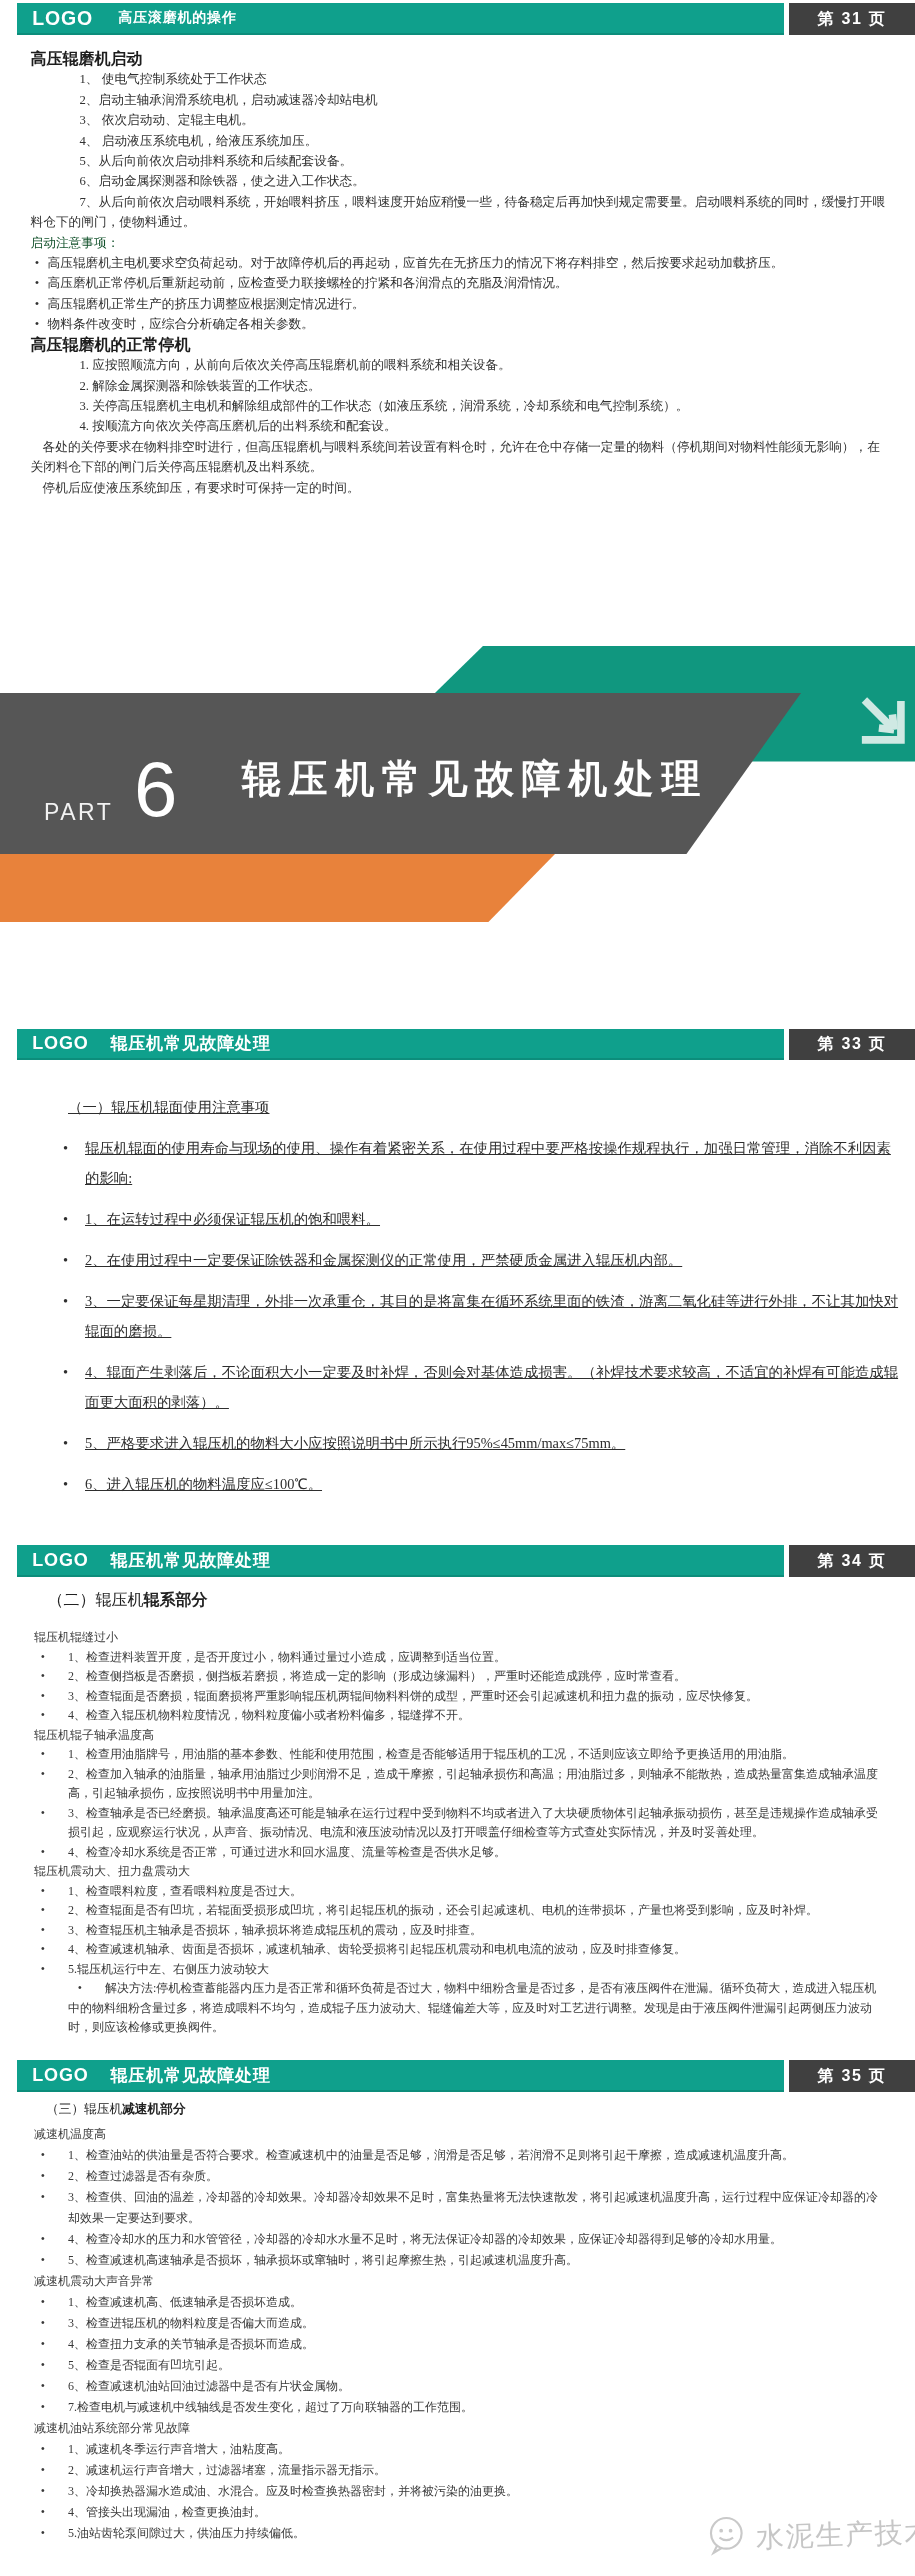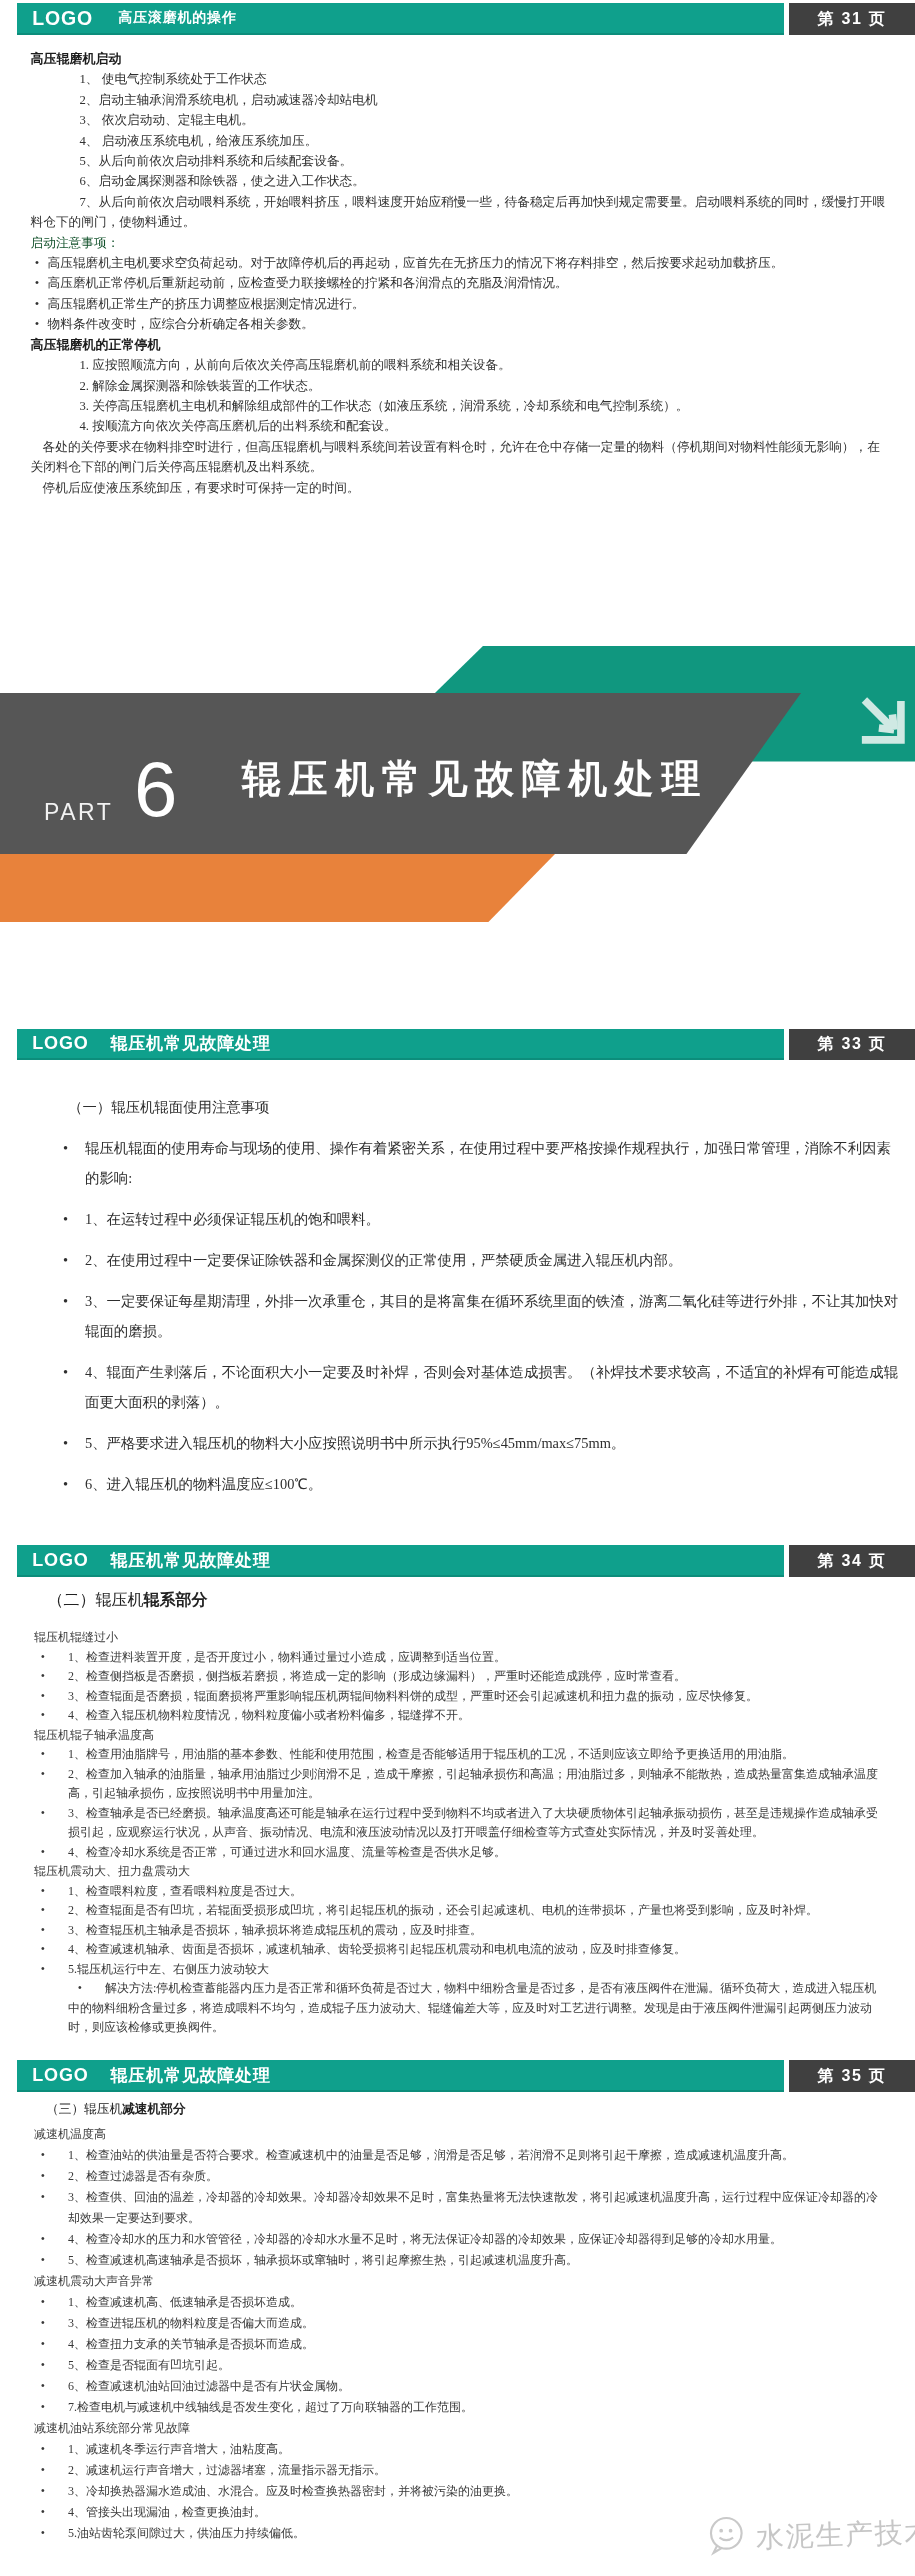--- a/index.html
+++ b/index.html
@@ -22,29 +22,29 @@
     position:absolute;left:789px;top:0;width:126px;height:100%;
     background:#404040;color:#fff;display:flex;align-items:center;justify-content:center;
     font-size:16px;font-weight:bold;letter-spacing:1.7px;
   }
   
   .body{position:absolute;color:#303030;font-family:"Liberation Serif",serif;}
   .block{position:relative;margin:0;}
   .tb{font-weight:bold;font-family:"Liberation Sans",sans-serif;}
   
   .s31{top:49px;left:30.5px;width:856px;font-size:12.7px;line-height:20.4px;}
-  .s31 .h{font-family:"Liberation Sans",sans-serif;font-weight:bold;font-size:13px;color:#1d1d1d;}
+  .s31 .h{font-family:"Liberation Sans",sans-serif;font-weight:bold;font-size:16px;color:#1d1d1d;}
   .s31 .num{text-indent:49px;}
   .s31 .hr{color:#14532d;}
   .s31 .bullet{padding-left:17px;}
   .s31 .bullet::before{content:"\2022";position:absolute;left:4.2px;top:0;}
   .s31 .para{text-indent:12px;}
   
   .s33{top:1092px;left:51px;width:848px;font-size:14.4px;line-height:30px;color:#2e2e2e;}
-  .s33 .block{margin:11px 0;}
+  .s33 .block{margin:11px 0;text-decoration:underline;}
   .s33 .t1{margin:0 0 2.5px 17px;}
   .s33 .bullet{padding-left:34px;}
   .s33 .bullet::before{content:"\2022";position:absolute;left:12px;top:0;}
   
   .s34{top:1589px;left:34px;width:850px;font-size:12px;line-height:19.5px;color:#383838;}
   .s34 .t2{font-size:16px;line-height:22px;margin:0 0 17px 13.6px;color:#222;}
   .s34 .sub{color:#3c3c3c;}
   .s34 .bullet,.s34 .bullet2{padding-left:34px;}
   .s34 .bullet::before,.s34 .bullet2::before{content:"\2022";position:absolute;left:6.8px;top:0;}
   .s34 .bullet2{text-indent:37px;}

